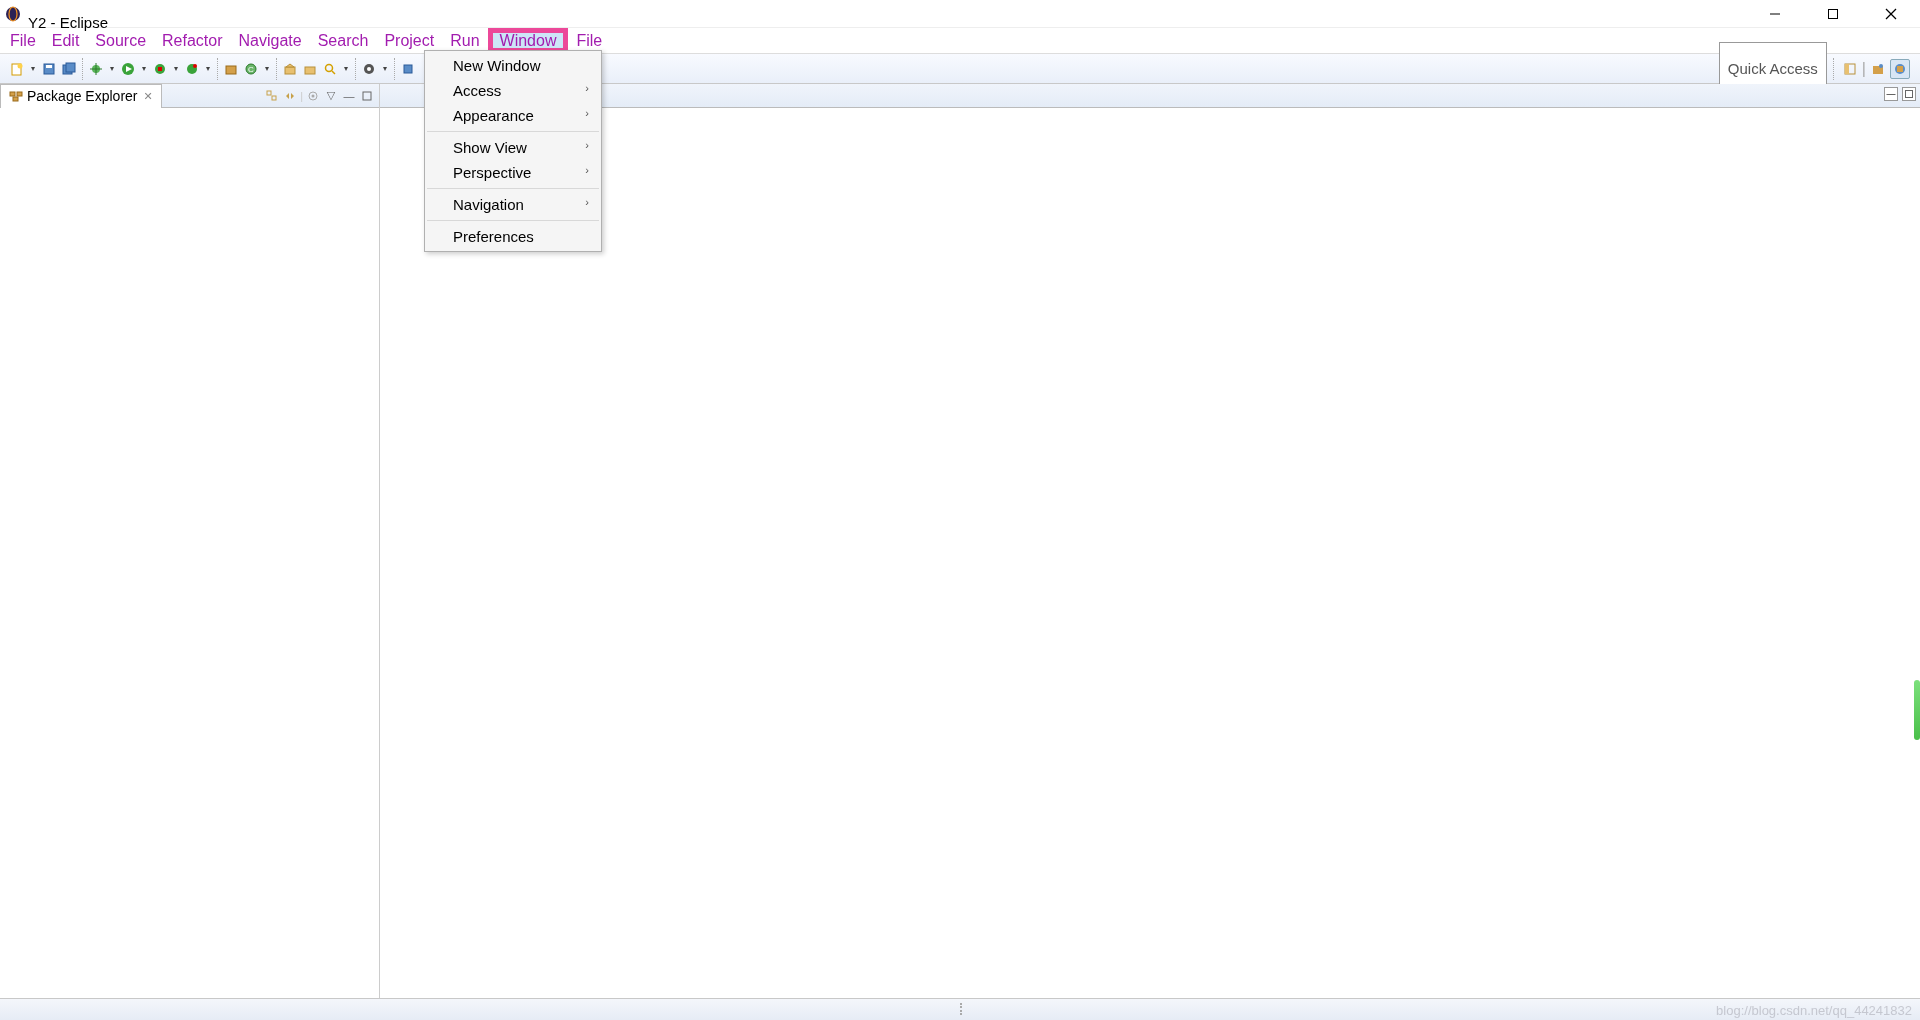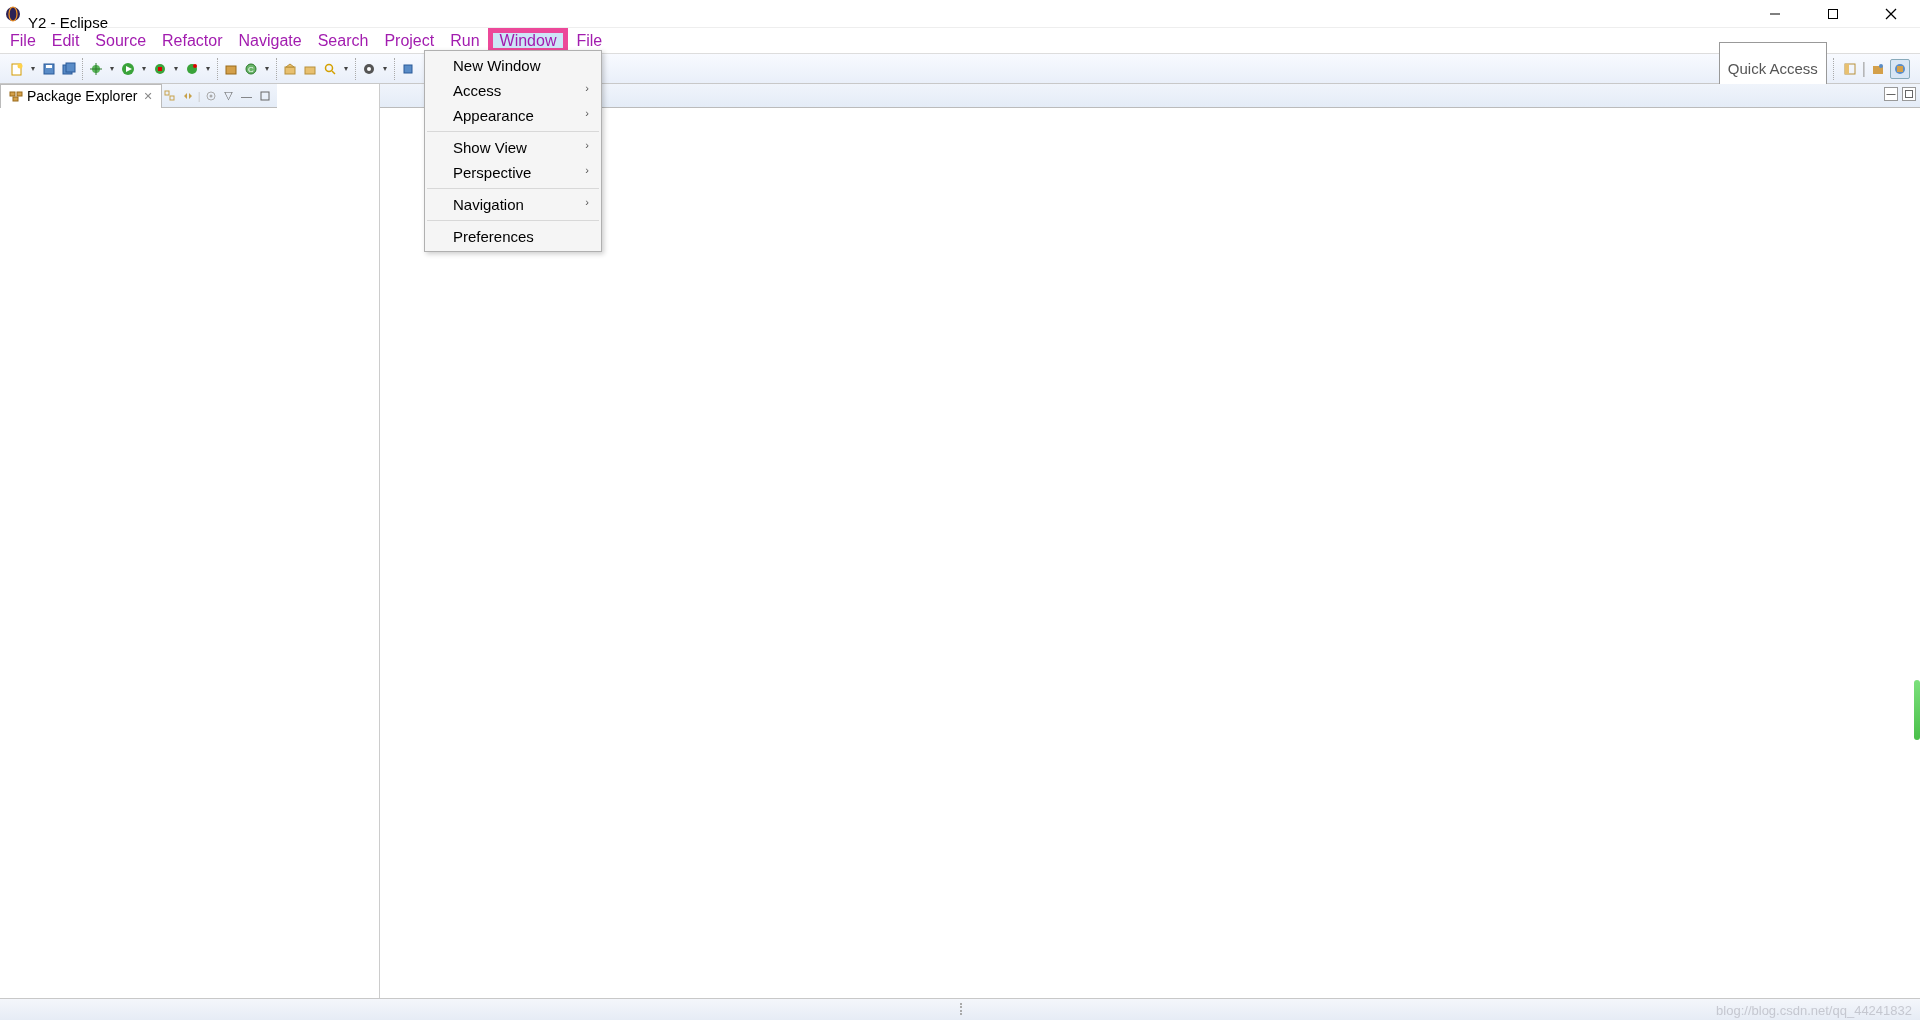--- a/index.html
+++ b/index.html
@@ -17,21 +17,21 @@
 .toolbar .tb-group { display: flex; align-items: center; border-left: 1px dotted #aaa; padding: 0 4px; height: 22px; gap: 2px; }
 .toolbar .tb-group:first-child { border-left: none; }
 .toolbar .tb-btn { width: 18px; height: 18px; display: inline-flex; align-items: center; justify-content: center; cursor: pointer; border-radius: 2px; }
 .toolbar .drop { width: 10px; font-size: 8px; color: #444; cursor: pointer; text-align: center; }
 .toolbar-right { margin-left: auto; display: flex; align-items: center; gap: 6px; padding-right: 6px; }
 .quick-access { border: 1px solid #999; font-size: 15px; padding: 17px 8px; color: #555; background: #fff; cursor: text; }
 .perspective-switcher { display: flex; align-items: center; gap: 2px; border-left: 1px dotted #aaa; padding-left: 6px; height: 22px; }
 .perspective-switcher .ps-btn { width: 20px; height: 20px; display: inline-flex; align-items: center; justify-content: center; cursor: pointer; border-radius: 2px; }
 .perspective-switcher .ps-btn.active { background: #d8e6f5; border: 1px solid #8ab; }
 .workspace { display: flex; height: calc(100% - 28px - 26px - 30px - 22px); }
-.sidebar { width: 380px; border-right: 1px solid #ccc; display: flex; }
+.sidebar { width: 380px; border-right: 1px solid #ccc; display: flex; flex-direction: column; }
 .pane-tabs { height: 24px; background: linear-gradient(#f0f4fb, #e4ecf7); border-bottom: 1px solid #bbb; display: flex; align-items: center; font-size: 14px; position: relative; }
 .pane-tab { display: flex; align-items: center; padding: 2px 8px; background: #fff; border: 1px solid #bbb; border-bottom: none; height: 24px; gap: 4px; }
 .pane-tab .pkg-icon { width: 14px; height: 14px; }
 .pane-tab .close-x { font-size: 11px; color: #888; cursor: pointer; margin-left: 2px; }
 .pane-controls { margin-left: auto; display: flex; align-items: center; gap: 2px; padding-right: 4px; }
 .pane-controls .pc-btn { width: 16px; height: 16px; display: inline-flex; align-items: center; justify-content: center; cursor: pointer; font-size: 11px; color: #666; }
 .pane-body { flex: 1; background: #fff; }
 .editor-area { flex: 1; position: relative; background: #fff; }
 .editor-tabs-bar { height: 24px; background: linear-gradient(#f0f4fb, #e4ecf7); border-bottom: 1px solid #bbb; position: relative; }
 .editor-tabs-bar .min-max { position: absolute; right: 4px; top: 3px; display: flex; gap: 4px; }

